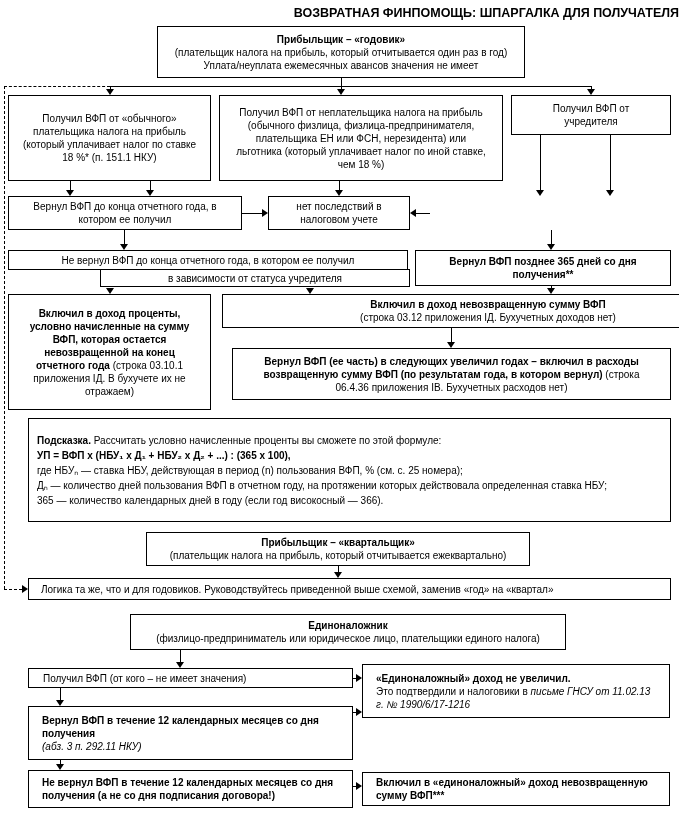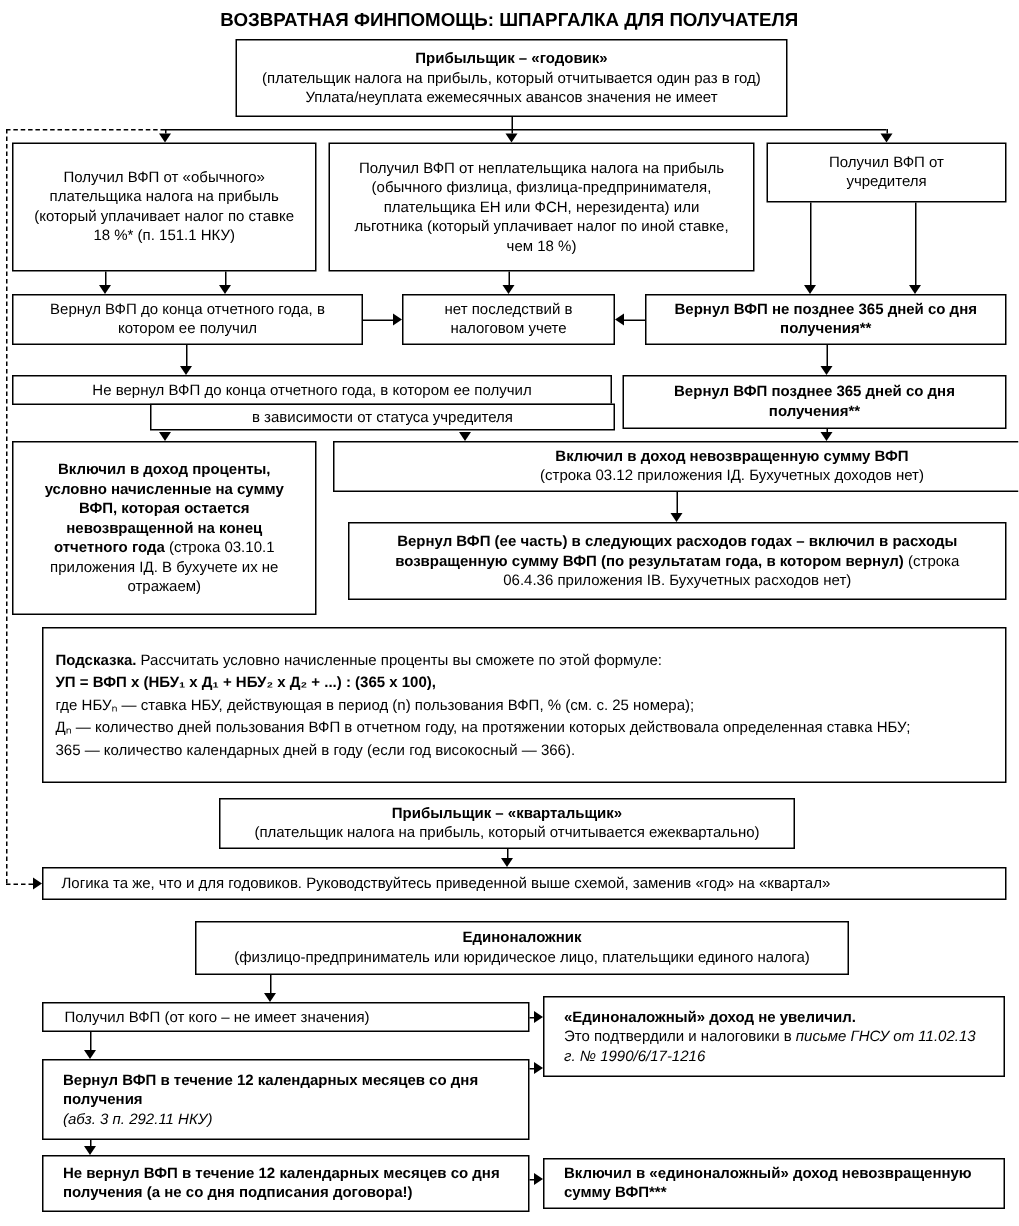--- a/index.html
+++ b/index.html
@@ -1,19 +1,19 @@
 <!DOCTYPE html>
 <html><head>
 <meta charset="utf-8">
 <style>
   *{margin:0;padding:0;box-sizing:border-box}
   html,body{background:#fff}
   .canvas{position:relative;width:679px;height:817px;background:#fff;color:#000;
           font-family:"Liberation Sans",sans-serif;font-size:10px;line-height:1.3;overflow:hidden}
-  .title{position:absolute;top:5px;left:0;width:100%;text-align:center;font-weight:bold;font-size:12.5px}
+  .title{position:absolute;top:5px;left:0;width:100%;text-align:right;font-weight:bold;font-size:12.5px}
   .box{position:absolute;border:1px solid #000;background:#fff;display:flex;flex-direction:column;
        justify-content:center;text-align:center;padding:2px 13px}
   .box.ta-left{text-align:left}
   .b{font-weight:bold}
   .i{font-style:italic}
   .hint-box{line-height:1.5;padding:4px 8px}
   .left-line{text-align:left}
   .center-line{text-align:left}
   .vl{position:absolute;width:1px;background:#000}
   .hl{position:absolute;height:1px;background:#000}
@@ -45,43 +45,40 @@
   <div class="box" style="left:511px;top:95px;width:160px;height:40px">
     <div>Получил ВФП от учредителя</div>
   </div>
 
   <div class="box" style="left:8px;top:196px;width:234px;height:34px">
     <div>Вернул ВФП до конца отчетного года, в котором ее получил</div>
   </div>
   <div class="box" style="left:268px;top:196px;width:142px;height:34px">
     <div>нет последствий в налоговом учете</div>
   </div>
-  <div class="box" style="left:430px;top:196px;width:241px;height:34px">
-    <div class="b">Вернул ВФП не позднее 365 дней со дня получения**</div>
-  </div>
 
   <div class="box" style="left:8px;top:250px;width:400px;height:20px;padding:1px 4px">
     <div>Не вернул ВФП до конца отчетного года, в котором ее получил</div>
   </div>
   <div class="box" style="left:415px;top:250px;width:256px;height:36px">
     <div class="b">Вернул ВФП позднее 365 дней со дня получения**</div>
   </div>
   <div class="box" style="left:100px;top:269px;width:310px;height:18px;padding:1px 4px">
     <div>в зависимости от статуса учредителя</div>
   </div>
 
   <div class="box" style="left:8px;top:294px;width:203px;height:116px">
     <div><span class="b">Включил в доход проценты, условно начисленные на сумму ВФП, которая остается невозвращенной на конец отчетного года</span><span> (строка 03.10.1 приложения ІД. В бухучете их не отражаем)</span></div>
   </div>
   <div class="box" style="left:222px;top:294px;width:532px;height:34px">
     <div class="b">Включил в доход невозвращенную сумму ВФП</div>
     <div>(строка 03.12 приложения ІД. Бухучетных доходов нет)</div>
   </div>
   <div class="box" style="left:232px;top:348px;width:439px;height:52px">
-    <div><span class="b">Вернул ВФП (ее часть) в следующих расходов годах – включил в расходы возвращенную сумму ВФП (по результатам года, в котором вернул)</span><span> (строка 06.4.36 приложения ІВ. Бухучетных расходов нет)</span></div>
+    <div><span class="b">Вернул ВФП (ее часть) в следующих увеличил годах – включил в расходы возвращенную сумму ВФП (по результатам года, в котором вернул)</span><span> (строка 06.4.36 приложения ІВ. Бухучетных расходов нет)</span></div>
   </div>
 
   <div class="box hint-box" style="left:28px;top:418px;width:643px;height:104px">
     <div class="center-line"><span class="b">Подсказка.</span><span> Рассчитать условно начисленные проценты вы сможете по этой формуле:</span></div>
     <div class="center-line b">УП = ВФП х (НБУ₁ х Д₁ + НБУ₂ х Д₂ + ...) : (365 х 100),</div>
     <div class="left-line">где НБУₙ — ставка НБУ, действующая в период (n) пользования ВФП, % (см. с. 25 номера);</div>
     <div class="left-line">Дₙ — количество дней пользования ВФП в отчетном году, на протяжении которых действовала определенная ставка НБУ;</div>
     <div class="left-line">365 — количество календарных дней в году (если год високосный — 366).</div>
   </div>
 

